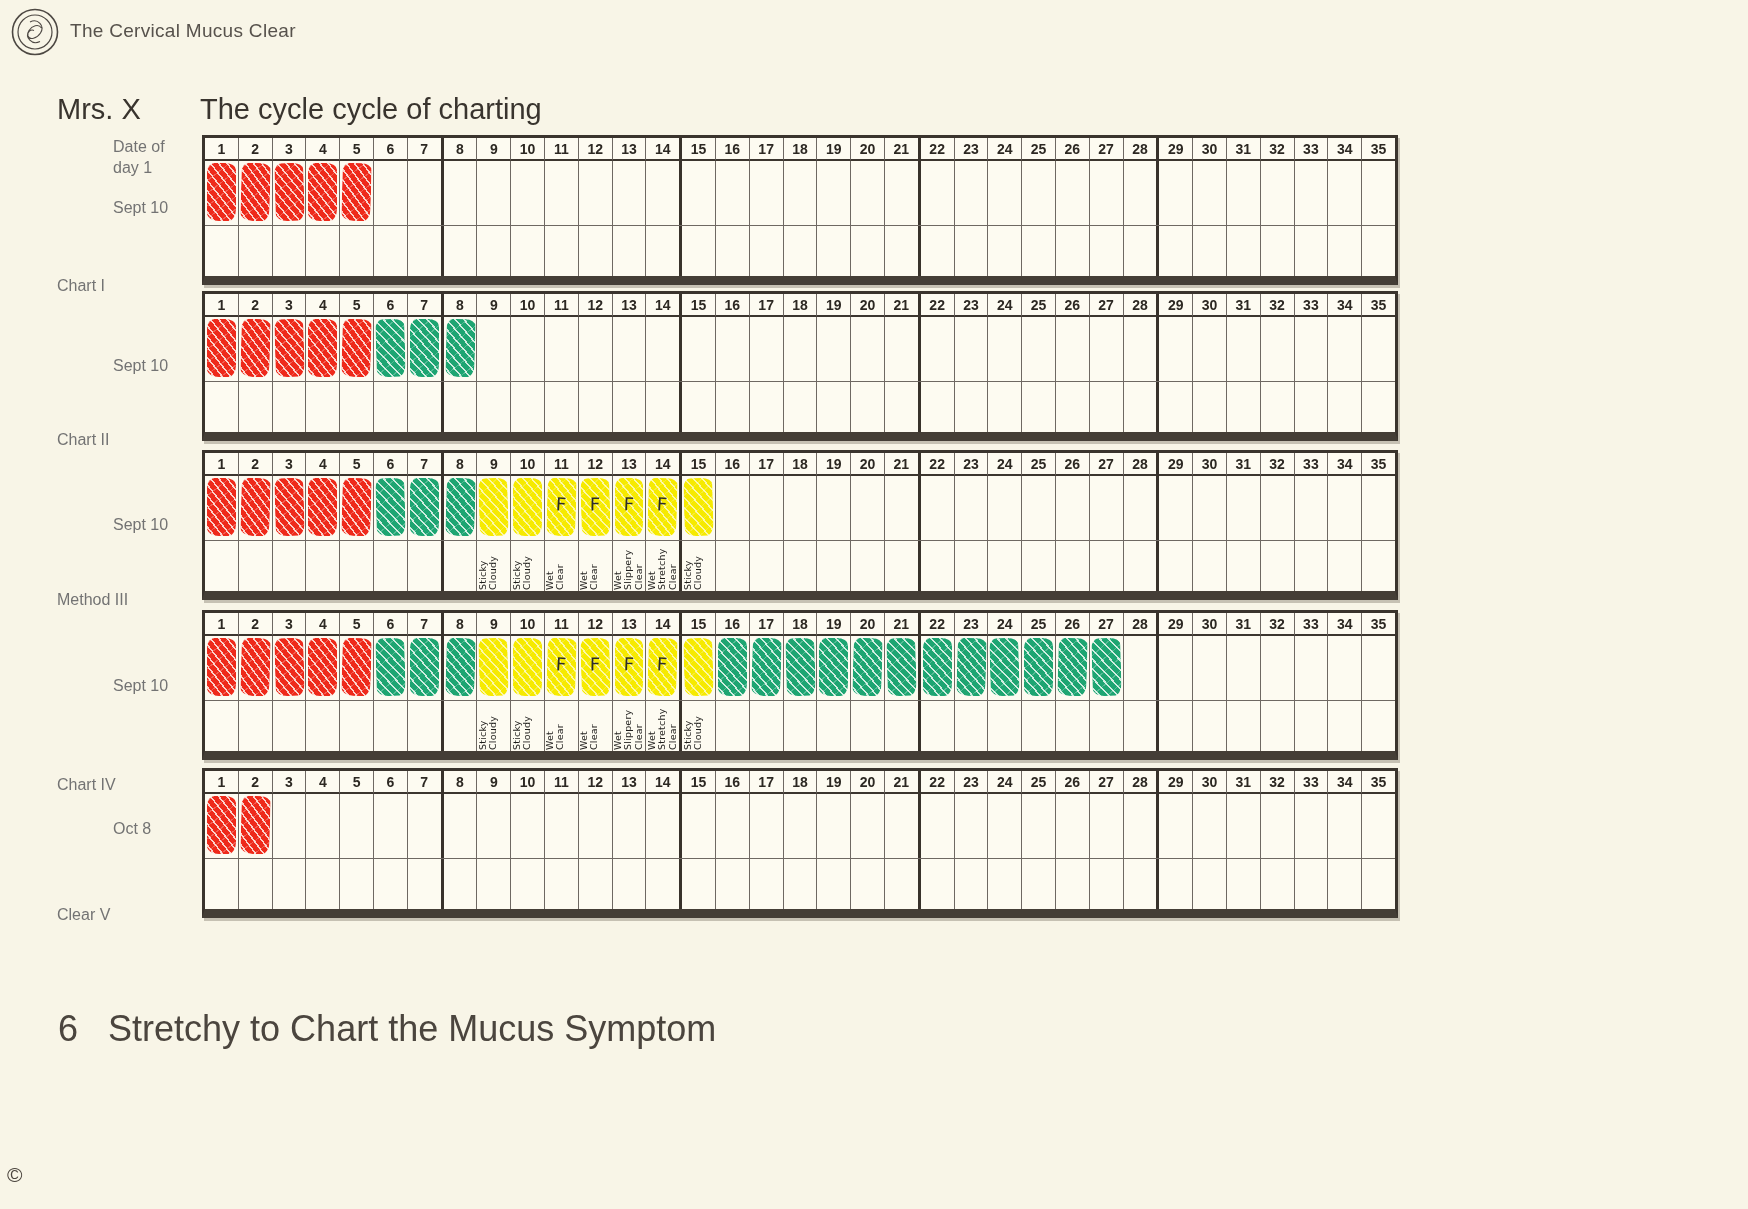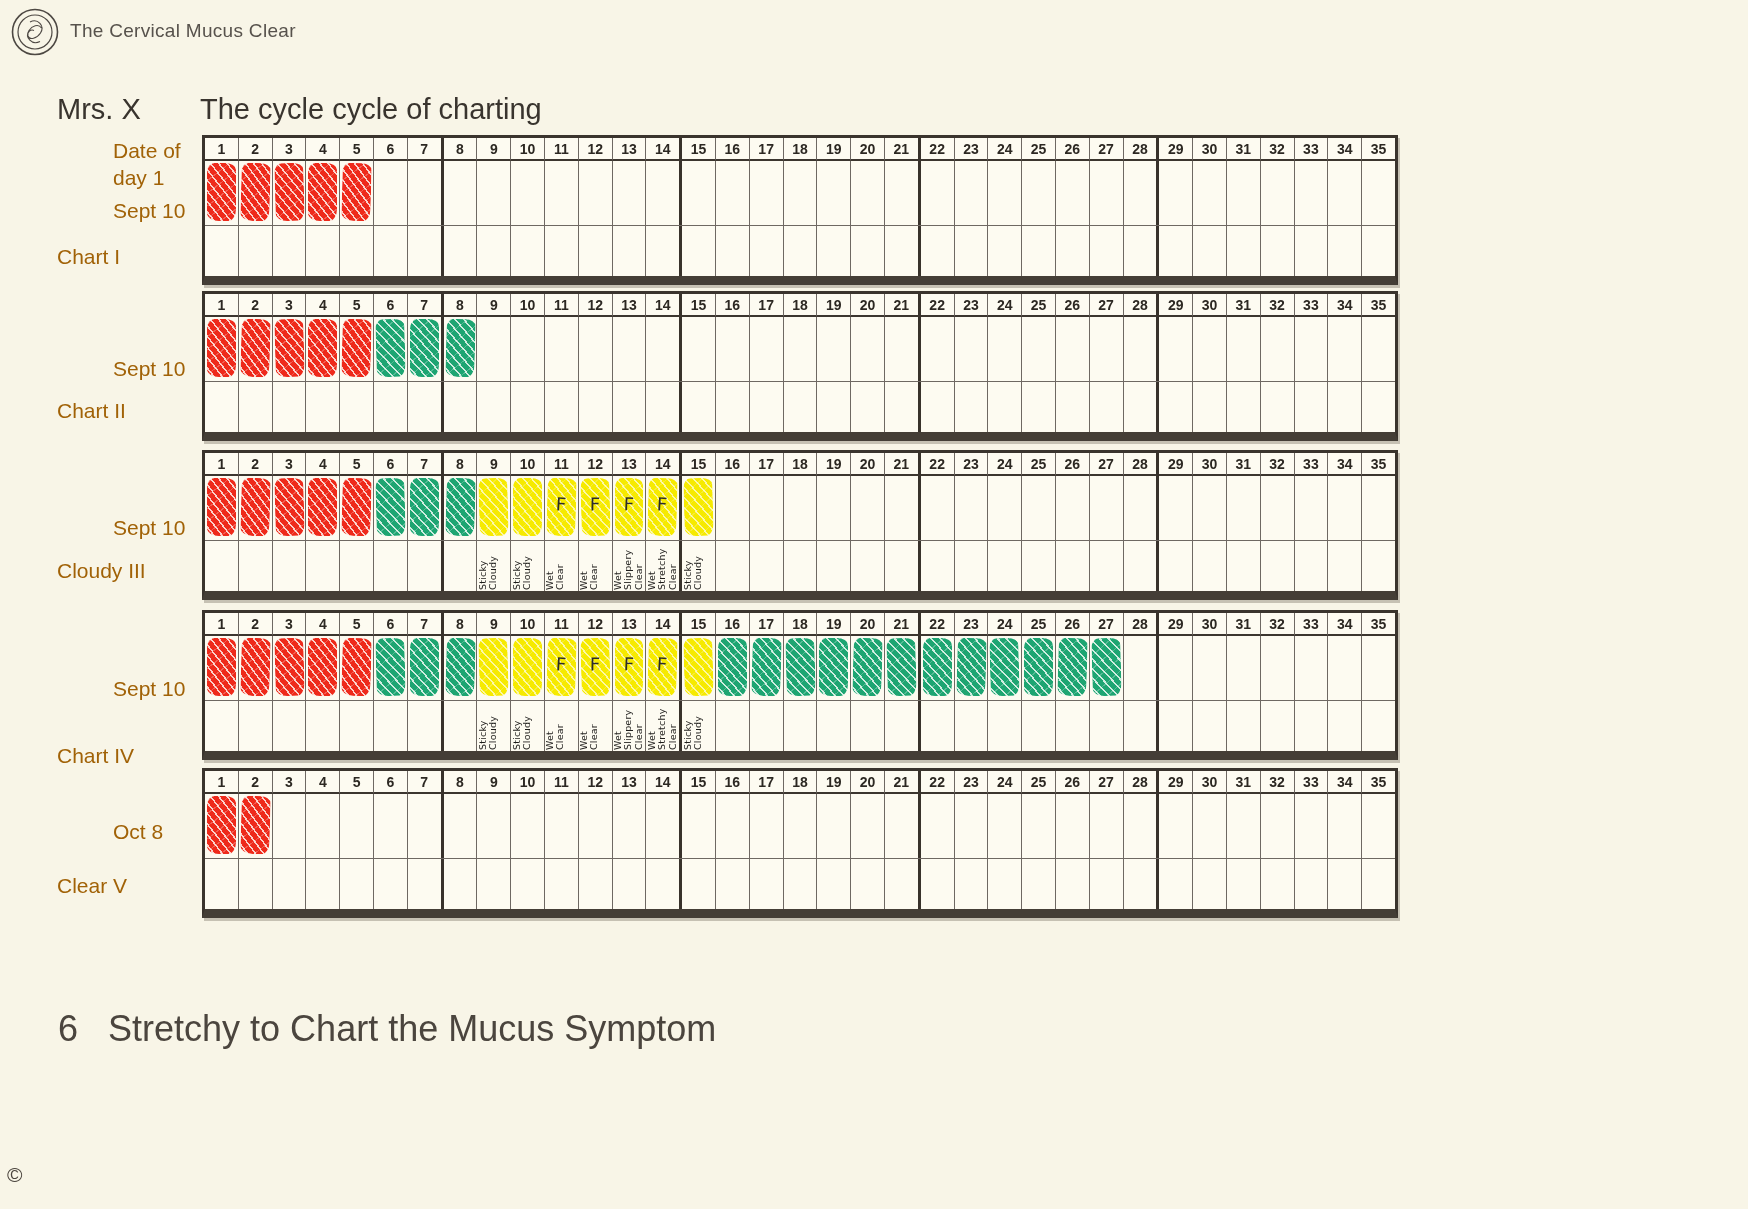--- a/index.html
+++ b/index.html
@@ -8,24 +8,24 @@
     background:#f8f5e7;
     font-family:"Liberation Sans",sans-serif;
     color:#3b3631;
   }
   
   .logo{position:absolute;left:10px;top:7px;}
   .doc-title{position:absolute;left:70px;top:20px;font-size:19px;color:#57524c;letter-spacing:.3px;}
   .patient-name{position:absolute;left:57px;top:93px;font-size:29px;color:#39342e;}
   .cycle-caption{position:absolute;left:200px;top:93px;font-size:29px;color:#39342e;}
   
-  .side-lab{position:absolute;font-size:21px;color:#a16207;}
+  .side-lab{position:absolute;font-size:16px;color:#737373;}
   .top-lab{left:113px;top:137px;white-space:pre-line;line-height:1.3;}
   .date-lab{left:113px;}
-  .chart-lab{left:57px;}
+  .chart-lab{left:57px;margin-top:32px;}
   .dt0{top:199px}.dt1{top:357px}.dt2{top:516px}.dt3{top:677px}.dt4{top:820px}
   .cl0{top:245px}.cl1{top:399px}.cl2{top:559px}.cl3{top:744px}.cl4{top:874px}
   
   .chart{
     position:absolute;left:202px;width:1190px;background:#fdfbf1;
     border:3px solid #3a342d;border-bottom:9px solid #443e36;
     box-shadow:2px 3px 0 rgba(70,58,45,.28);
   }
   .ct0{top:135px}.ct1{top:291px}.ct2{top:450px}.ct3{top:610px}.ct4{top:768px}
   .row{display:flex;}
@@ -75,21 +75,21 @@
 <div class="patient-name">Mrs. X</div>
 <div class="cycle-caption">The cycle cycle of charting</div>
 
 <div class="side-lab top-lab">Date of
 day 1</div>
 <div class="side-lab date-lab dt0">Sept 10</div>
 <div class="side-lab chart-lab cl0">Chart I</div>
 <div class="side-lab date-lab dt1">Sept 10</div>
 <div class="side-lab chart-lab cl1">Chart II</div>
 <div class="side-lab date-lab dt2">Sept 10</div>
-<div class="side-lab chart-lab cl2">Cloudy III</div>
+<div class="side-lab chart-lab cl2">Method III</div>
 <div class="side-lab date-lab dt3">Sept 10</div>
 <div class="side-lab chart-lab cl3">Chart IV</div>
 <div class="side-lab date-lab dt4">Oct 8</div>
 <div class="side-lab chart-lab cl4">Clear V</div>
 
 <div class="chart ct0">
     <div class="row hdr">
       <div class="cell hcell">1</div>
       <div class="cell hcell">2</div>
       <div class="cell hcell">3</div>

